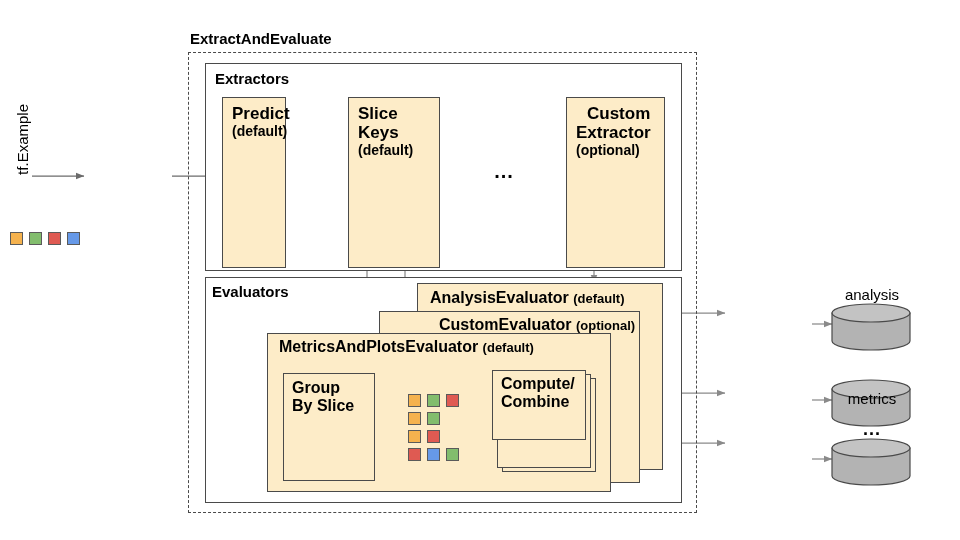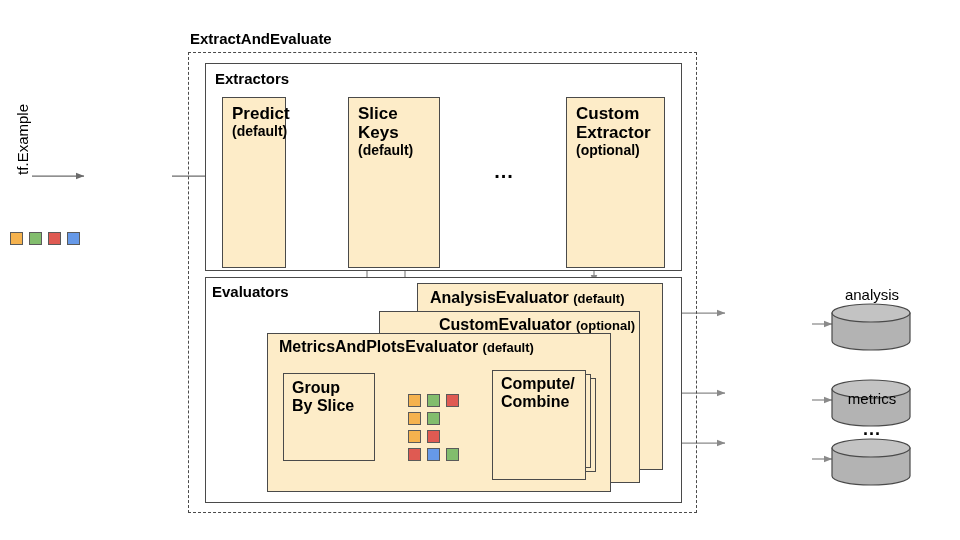--- a/index.html
+++ b/index.html
@@ -145,21 +145,21 @@
       <div class="ttl" style="font-size:17px;">Slice</div>
       <div class="ttl" style="font-size:17px;">Keys</div>
       <div class="sub" style="font-size:14px;">(default)</div>
     </div>
   </div>
 
   <div class="abs" style="left:489px;top:160px;width:30px;text-align:center;font-size:20px;font-weight:bold;letter-spacing:1px;">...</div>
 
   <div class="abs ybox" style="left:566px;top:97px;width:99px;height:171px;">
     <div class="abs" style="left:9px;top:6px;">
-      <div class="ttl" style="font-size:17px;">Custom</div>
+      <div class="ttl" style="font-size:17px;margin-left:11px;">Custom</div>
       <div class="ttl" style="font-size:17px;">Extractor</div>
       <div class="sub" style="font-size:14px;">(optional)</div>
     </div>
   </div>
 
   <div class="abs wbox" style="left:205px;top:277px;width:477px;height:226px;"></div>
   <div class="grp-title" style="left:212px;top:283px;">Evaluators</div>
 
   <div class="abs ybox" style="left:417px;top:283px;width:246px;height:187px;">
     <div class="abs" style="left:12px;top:5px;white-space:nowrap;">
@@ -175,21 +175,21 @@
     </div>
   </div>
 
   <div class="abs ybox" style="left:267px;top:333px;width:344px;height:159px;">
     <div class="abs" style="left:11px;top:4px;white-space:nowrap;">
       <span class="ttl" style="font-size:16px;">MetricsAndPlotsEvaluator</span>
       <span class="sub" style="font-size:13px;">(default)</span>
     </div>
   </div>
 
-  <div class="abs ybox" style="left:283px;top:373px;width:92px;height:88px;">
+  <div class="abs ybox" style="left:283px;top:373px;width:92px;height:108px;">
     <div class="abs" style="left:8px;top:5px;">
       <div class="ttl" style="font-size:16px;">Group</div>
       <div class="ttl" style="font-size:16px;">By Slice</div>
     </div>
   </div>
 
   <div class="abs" id="slice-grid" style="left:408px;top:394px;width:60px;height:80px;">
       <div class="sq c-or" style="left: 0px; top: 0px;"></div>
       <div class="sq c-gr" style="left: 19px; top: 0px;"></div>
       <div class="sq c-rd" style="left: 38px; top: 0px;"></div>
@@ -197,21 +197,21 @@
       <div class="sq c-gr" style="left: 19px; top: 18px;"></div>
       <div class="sq c-or" style="left: 0px; top: 36px;"></div>
       <div class="sq c-rd" style="left: 19px; top: 36px;"></div>
       <div class="sq c-rd" style="left: 0px; top: 54px;"></div>
       <div class="sq c-bl" style="left: 19px; top: 54px;"></div>
       <div class="sq c-gr" style="left: 38px; top: 54px;"></div>
     </div>
 
   <div class="abs ybox" style="left:502px;top:378px;width:94px;height:94px;"></div>
   <div class="abs ybox" style="left:497px;top:374px;width:94px;height:94px;"></div>
-  <div class="abs ybox" style="left:492px;top:370px;width:94px;height:110px;">
+  <div class="abs ybox" style="left:492px;top:370px;width:94px;height:70px;">
     <div class="abs" style="left:8px;top:4px;">
       <div class="ttl" style="font-size:16px;">Compute/</div>
       <div class="ttl" style="font-size:16px;">Combine</div>
     </div>
   </div>
 
 
   <div class="abs" style="left:831px;top:286px;width:82px;text-align:center;font-size:15px;">analysis</div>
   <div class="abs" style="left:831px;top:362px;width:82px;text-align:center;font-size:15px;margin-top:28px;">metrics</div>
   <div class="abs" style="left:831px;top:419px;width:82px;text-align:center;font-size:18px;font-weight:bold;letter-spacing:1px;">...</div>

